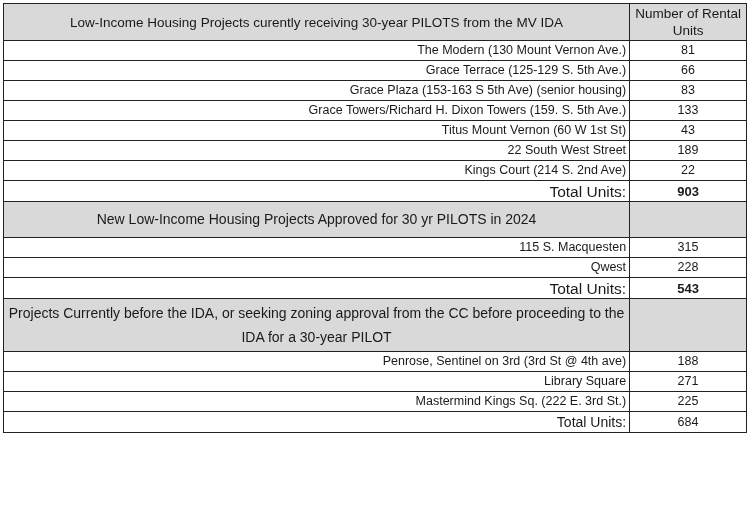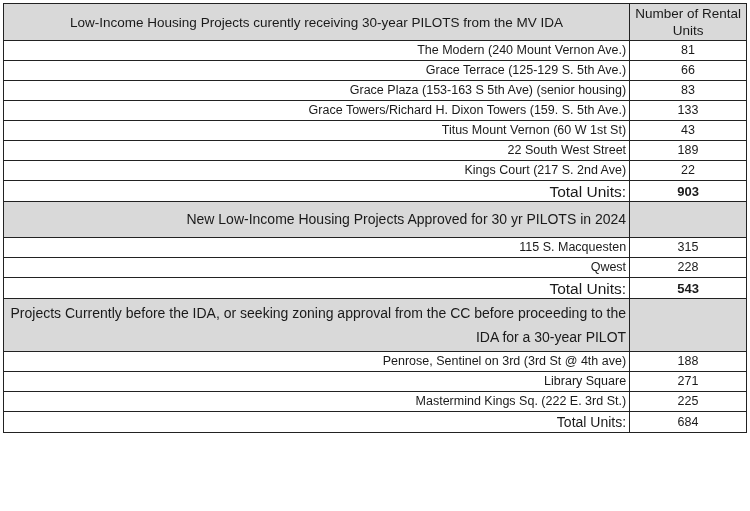--- a/index.html
+++ b/index.html
@@ -3,41 +3,41 @@
 <meta charset="utf-8">
 <style>
   html, body { margin:0; padding:0; background:#ffffff; }
   body { width:750px; height:511px; position:relative; overflow:hidden;
          font-family:"Liberation Sans", sans-serif; color:#1a1a1a; }
   table { position:absolute; left:3px; top:3px; border-collapse:collapse; width:744px; }
   td { border:1.5px solid #222; padding:0 3px; font-size:12.5px; height:19px; line-height:19px; }
   td.name { text-align:right; width:620px; }
   td.num { text-align:center; width:110px; }
   tr.hdr td { background:#d9d9d9; }
-  tr.hdr td.name { font-size:14px; }
+  tr.hdr td.name { font-size:14px;text-align:center; }
   tr.hdr1 td { height:36px; }
   tr.hdr1 td.name { text-align:center; font-size:13.5px; }
   tr.hdr1 td.num { font-size:13.5px; line-height:17px;margin-top:32px; }
   tr.hdr2 td { height:35px; font-size:16px; }
   tr.hdr3 td { height:52px; line-height:24px; font-size:14.5px; }
   tr.total td { height:20px; }
   tr.total.big td.name { font-size:15.5px; }
   tr.total.big td.num { font-size:13px;font-weight:bold; }
 </style>
 </head>
 <body>
 
 <table>
   <tbody>
       <tr class="hdr hdr1">
     <td class="name">Low-Income Housing Projects curently receiving 30-year PILOTS from the MV IDA</td>
     <td class="num">Number of Rental Units</td>
   </tr>
   <tr>
-        <td class="name">The Modern (240 Mount Vernon Ave.)</td>
+        <td class="name">The Modern (130 Mount Vernon Ave.)</td>
         <td class="num">81</td>
       </tr>
   <tr>
         <td class="name">Grace Terrace (125-129 S. 5th Ave.)</td>
         <td class="num">66</td>
       </tr>
   <tr>
         <td class="name">Grace Plaza (153-163 S 5th Ave) (senior housing)</td>
         <td class="num">83</td>
       </tr>
@@ -47,21 +47,21 @@
       </tr>
   <tr>
         <td class="name">Titus Mount Vernon (60 W 1st St)</td>
         <td class="num">43</td>
       </tr>
   <tr>
         <td class="name">22 South West Street</td>
         <td class="num">189</td>
       </tr>
   <tr>
-        <td class="name">Kings Court (217 S. 2nd Ave)</td>
+        <td class="name">Kings Court (214 S. 2nd Ave)</td>
         <td class="num">22</td>
       </tr>
   <tr class="total big">
     <td class="name">Total Units:</td>
     <td class="num">903</td>
   </tr>
 
   <tr class="hdr hdr2">
     <td class="name">New Low-Income Housing Projects Approved for 30 yr PILOTS in 2024</td>
     <td class="num"></td>

